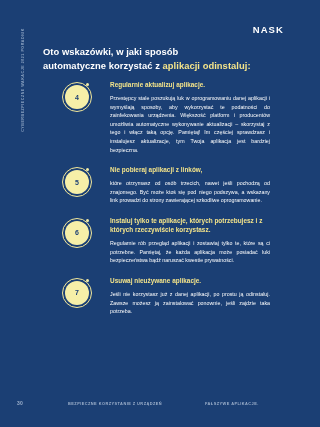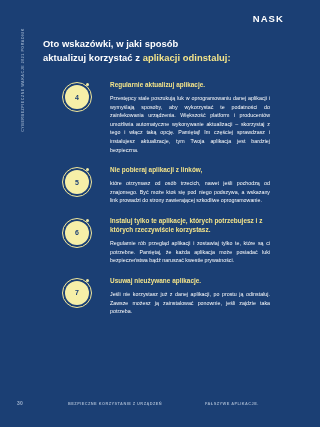--- a/index.html
+++ b/index.html
@@ -41,32 +41,32 @@
     font-weight: 700;
     color: #8fa6c4;
     white-space: nowrap;
     line-height: 1;
   }
 
   
   .logo {
     position: absolute;
     right: 16px;
-    top: 13px;
+    top: 24px;
     font-size: 9.5px;
     font-weight: 700;
     letter-spacing: 1.1px;
     color: #ffffff;
   }
 
   
   .heading {
     position: absolute;
     left: 43px;
-    top: 37px;
+    top: 45px;
     width: 215px;
     font-size: 9.4px;
     font-weight: 700;
     line-height: 1.45;
     color: #ffffff;
     letter-spacing: 0.05px;
   }
   .heading .accent {
     color: #f4e48a;
   }
@@ -197,21 +197,21 @@
 <div class="page">
 
   <div class="spine">
     <span class="spine-text">CYBERBEZPIECZNE WAKACJE 2021 PORADNIK</span>
   </div>
 
   <div class="logo">NASK</div>
 
   <div class="heading">
     <span>Oto wskazówki, w jaki sposób</span><br>
-    <span>aktualizuj korzystać z </span><span class="accent">aplikacji odinstaluj:</span>
+    <span>automatyczne korzystać z </span><span class="accent">aplikacji odinstaluj:</span>
   </div>
 
   <div class="tips">
 
     <div class="tip">
       <div class="badge-wrap">
         <div class="badge-ring"></div>
         <div class="badge-core">
           <span class="badge-num">4</span>
         </div>

